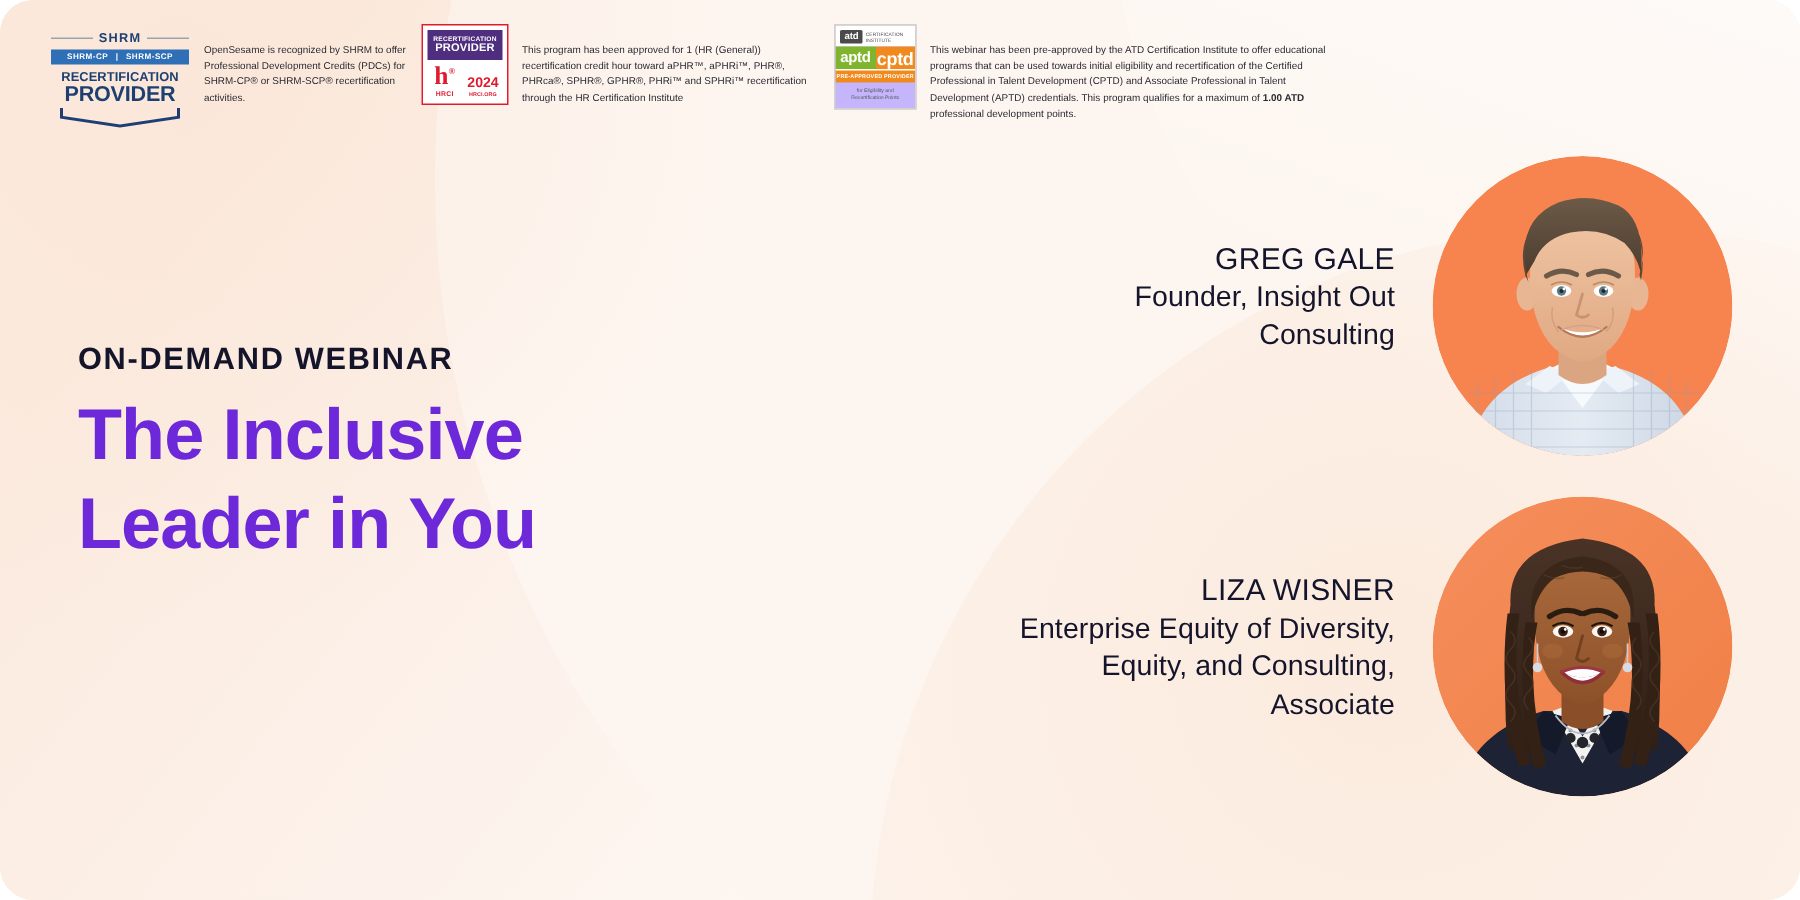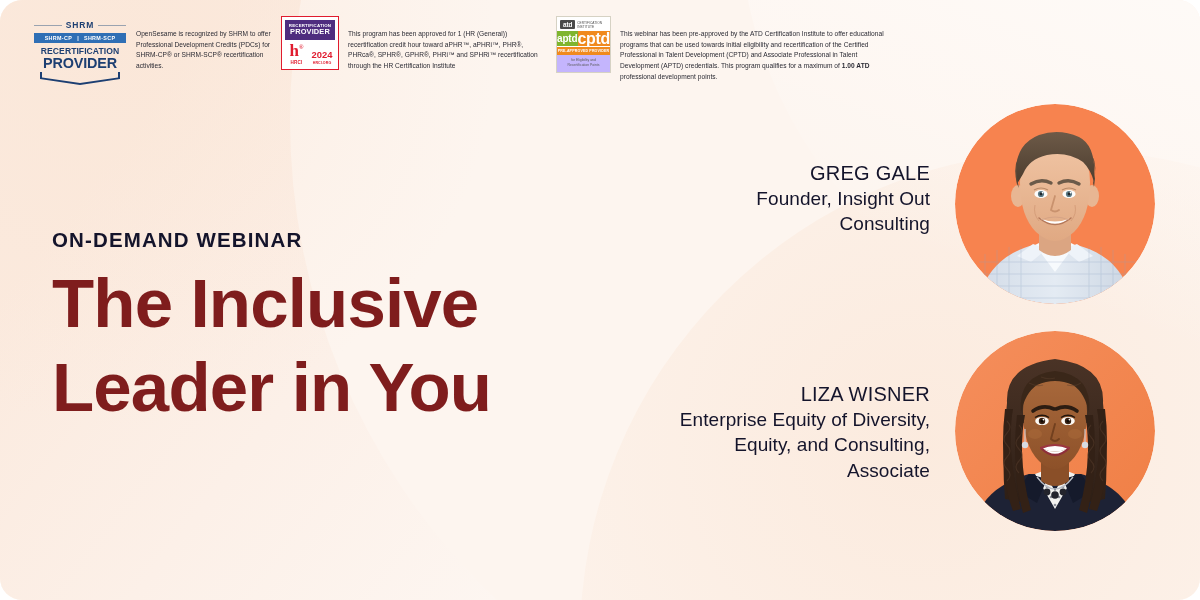--- a/index.html
+++ b/index.html
@@ -148,43 +148,43 @@
     background:#4a4a4a; color:#fff;
     font-size:6.4px; font-weight:700;
     padding:1px 3px; border-radius:1px;
     letter-spacing:-.02em;
   }
   .atd-ci { font-size:3.2px; color:#4a4a4a; line-height:1.25; letter-spacing:.02em; }
   .atd-split { display:flex; height:15px; }
   .atd-g { flex:1; background:#7fb52e; color:#fff; display:flex; align-items:center; justify-content:center;
            font-size:10px; font-weight:700; letter-spacing:-.02em; }
   .atd-o { flex:1; background:#f08a1e; color:#fff; display:flex; align-items:center; justify-content:center;
-           font-size:16px; font-weight:700; letter-spacing:-.02em; }
+           font-size:12px; font-weight:700; letter-spacing:-.02em; }
   .atd-pre { background:#f08a1e; color:#fff; text-align:center; font-size:3.6px; font-weight:700;
              letter-spacing:.04em; padding:1.5px 0 2px; border-top:1px solid #fff; }
   .atd-foot { text-align:center; font-size:3.4px; color:#5a5a5a; line-height:1.5; padding:3px 2px 4px; }
 
   .txt-shrm { width:135px; flex:0 0 135px; margin-right:10px; padding-top:13px; }
   .txt-hrci { width:196px; flex:0 0 196px; margin-right:12px; padding-top:13px; }
   .txt-atd  { width:272px; flex:0 0 272px; padding-top:13px; }
 
   
   .eyebrow {
     position:absolute; left:52px; top:228px;
     font-size:20.5px; font-weight:700;
     letter-spacing:.055em;
     color:#14142b;
   }
   .headline {
     position:absolute; left:52px; top:262px;
     width:620px;
-    font-size:69px; font-weight:700;
+    font-size:48px; font-weight:700;
     line-height:1.22;
     letter-spacing:-.012em;
-    color:#7f1d1d;
+    color:#6d28d9;
   }
   .sp-text { position:absolute; text-align:right; color:#14142b; }
   .sp-name { font-size:20px; font-weight:400; letter-spacing:.012em; line-height:1.3; }
   .sp-role { font-size:19px; font-weight:400; line-height:1.34; letter-spacing:.004em; }
 
   .sp1-text { right:270px; top:160px; width:290px; }
   .sp2-text { right:270px; top:381px; width:330px; }
 
   .avatar {
     position:absolute;

